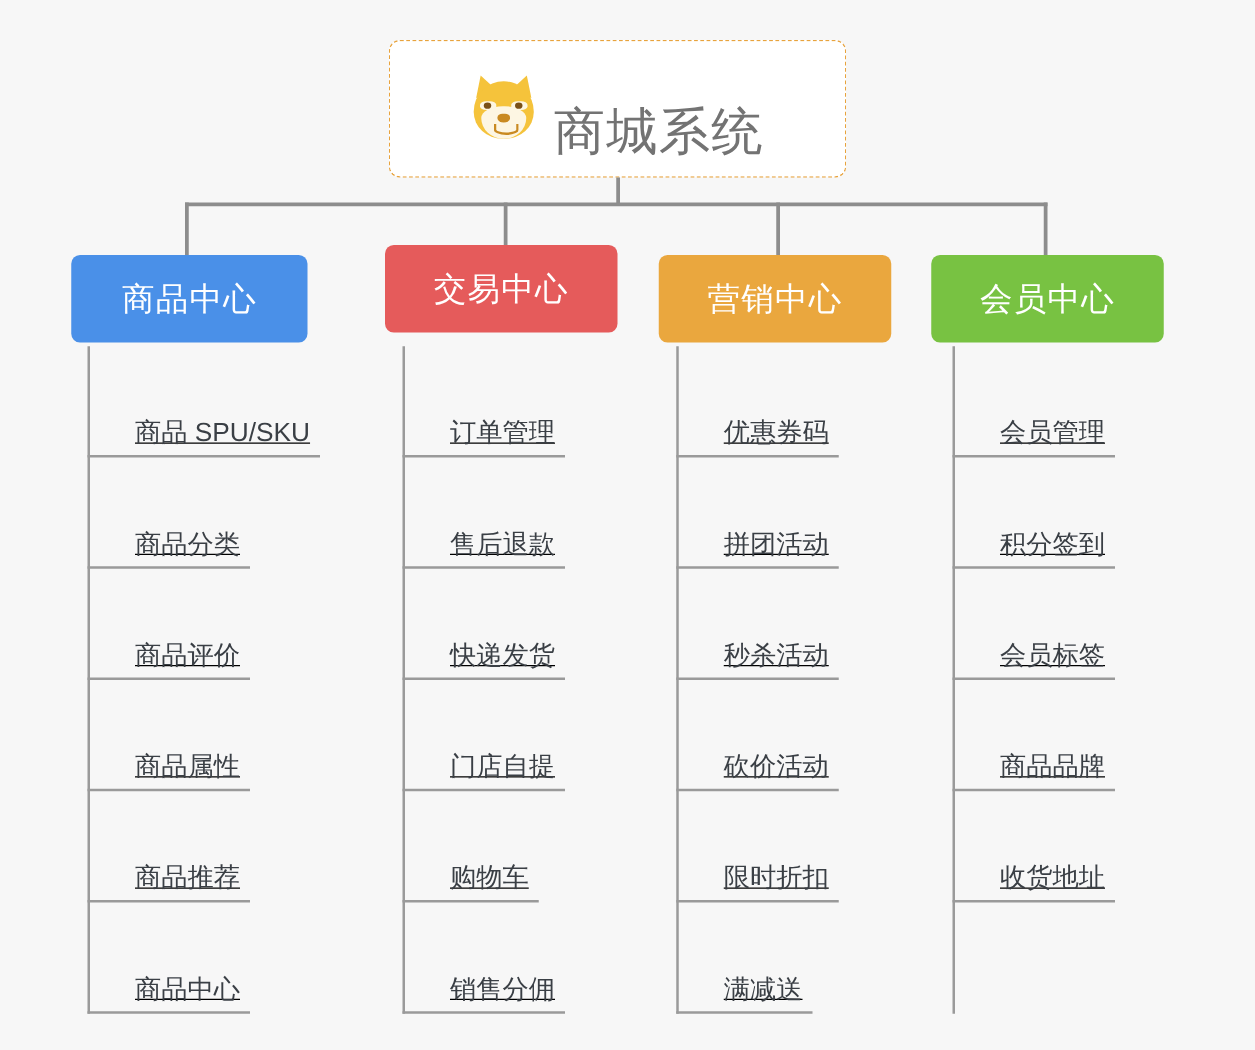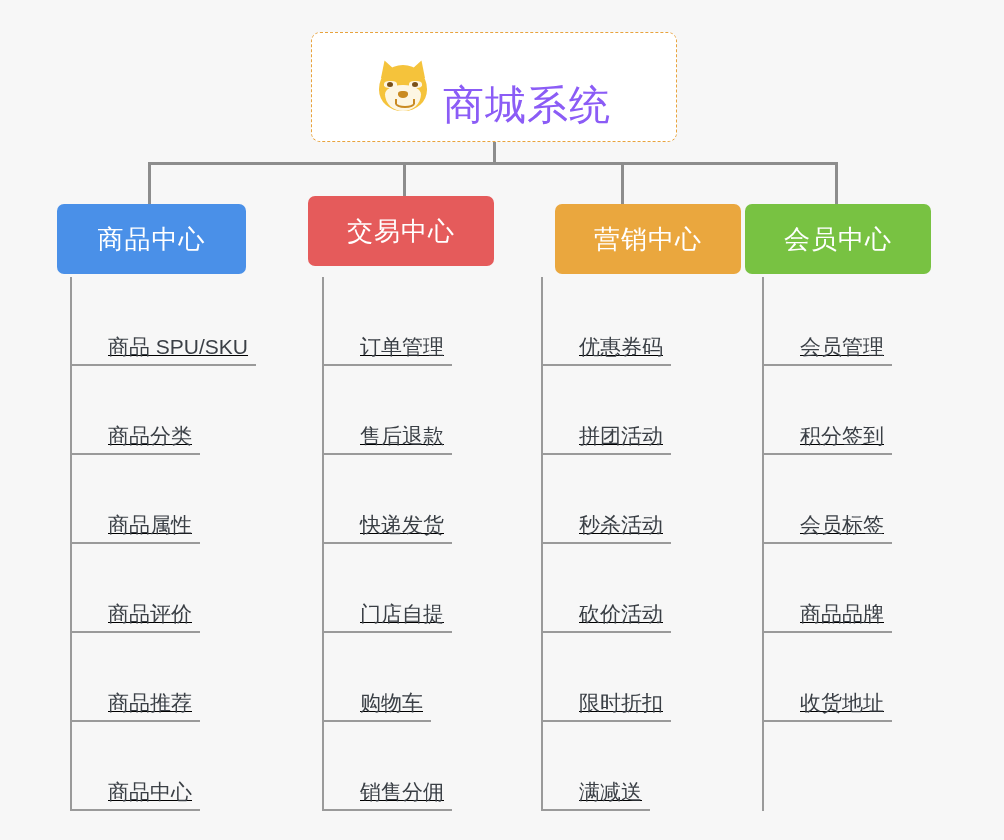--- a/index.html
+++ b/index.html
@@ -173,58 +173,58 @@
     <div class="dog-icon">
       <div class="dog-ear left"></div>
       <div class="dog-ear right"></div>
       <div class="dog-head"></div>
       <div class="dog-muzzle"></div>
       <div class="dog-eye left"></div>
       <div class="dog-eye right"></div>
       <div class="dog-nose"></div>
       <div class="dog-mouth"></div>
     </div>
-    <div class="root-title" style="color: #8b5cf6; margin-top: 36px;">商城系统</div>
+    <div class="root-title" style="color: #737373; margin-top: 36px;">商城系统</div>
   </div>
 
   <div class="conn conn-v" style="left:493px; top:142px; height:22px;"></div>
   <div class="conn conn-h" style="left:148px; top:162px; width:690px;"></div>
   <div class="conn conn-v" style="left:148px; top:162px; height:42px;"></div>
   <div class="conn conn-v" style="left:403px; top:162px; height:42px;"></div>
   <div class="conn conn-v" style="left:621px; top:162px; height:42px;"></div>
   <div class="conn conn-v" style="left:835px; top:162px; height:42px;"></div>
 
   <div class="cat-box" style="left: 57px; top: 204px; width: 189px; background: rgb(74, 144, 232);">
     <span>商品中心</span>
   </div>
   <div class="cat-box" style="left: 308px; top: 196px; width: 186px; background: rgb(229, 91, 91);">
     <span>交易中心</span>
   </div>
-  <div class="cat-box" style="left: 555px; top: 204px; width: 186px; background: rgb(234, 167, 62);">
+  <div class="cat-box" style="left: 527px; top: 204px; width: 186px; background: rgb(234, 167, 62);">
     <span>营销中心</span>
   </div>
   <div class="cat-box" style="left: 745px; top: 204px; width: 186px; background: rgb(120, 194, 66);">
     <span>会员中心</span>
   </div>
 
   <div class="branch" style="left:70px;">
     <div class="rail" style="height:534px;"></div>
     <div class="leaf">
         <span class="leaf-inner"><span class="leaf-label">商品 SPU/SKU</span></span>
       </div>
     <div class="leaf">
         <span class="leaf-inner"><span class="leaf-label">商品分类</span></span>
       </div>
     <div class="leaf">
+        <span class="leaf-inner"><span class="leaf-label">商品评价</span></span>
+      </div>
+    <div class="leaf">
         <span class="leaf-inner"><span class="leaf-label">商品属性</span></span>
       </div>
     <div class="leaf">
-        <span class="leaf-inner"><span class="leaf-label">商品评价</span></span>
-      </div>
-    <div class="leaf">
         <span class="leaf-inner"><span class="leaf-label">商品推荐</span></span>
       </div>
     <div class="leaf">
         <span class="leaf-inner"><span class="leaf-label">商品中心</span></span>
       </div>
   </div>
 
   <div class="branch" style="left:322px;">
     <div class="rail" style="height:534px;"></div>
     <div class="leaf">

